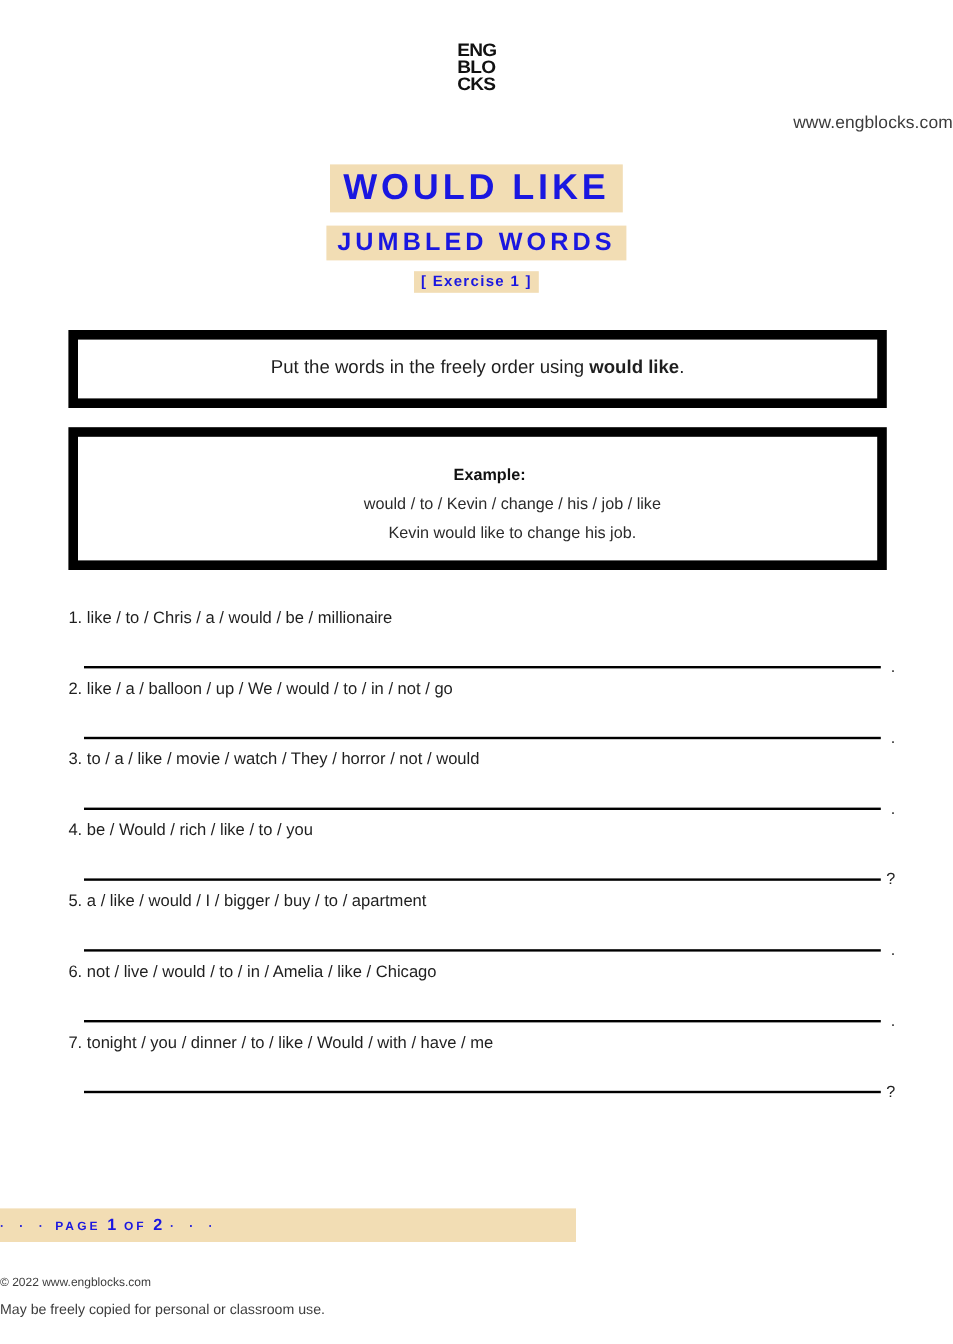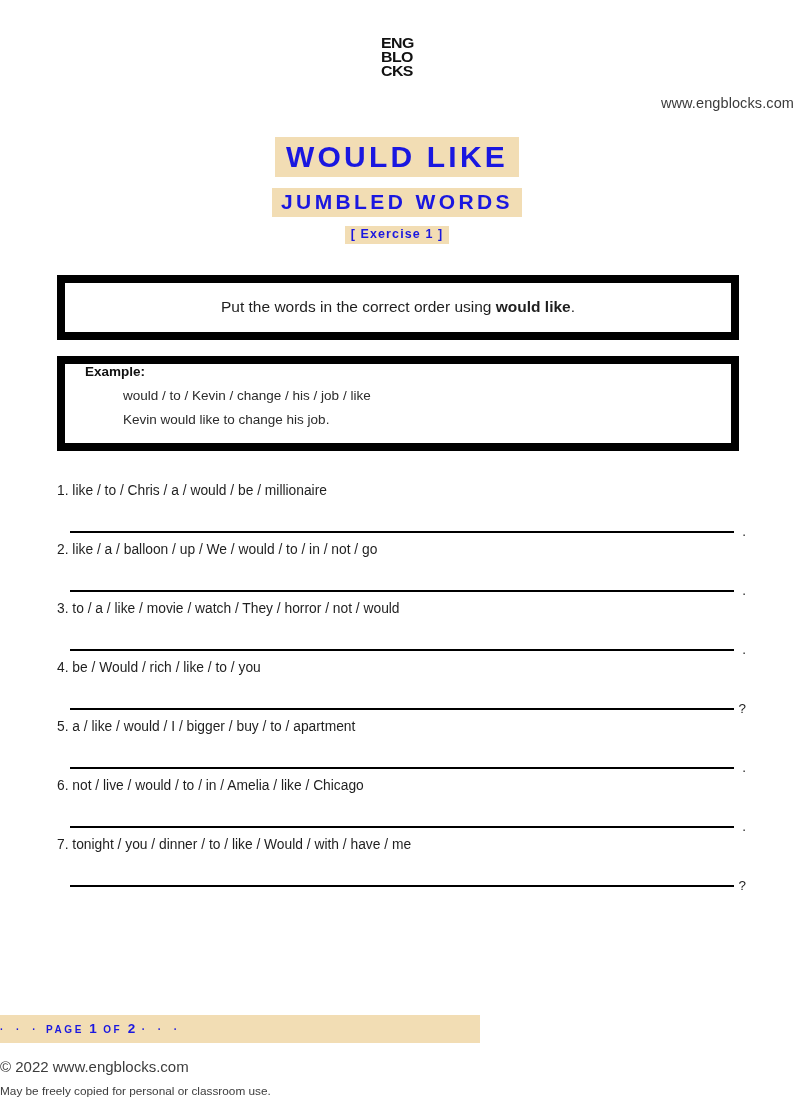--- a/index.html
+++ b/index.html
@@ -90,21 +90,22 @@
   .instr-text {
     font-size: 15.5px;
     color: #1f1f1f;
   }
   .instr-text b { font-weight: bold; }
 
   .example-box {
     margin: 16px 55px 0 57px;
     border: 8px solid #000000;
     background: #ffffff;
-    padding: 0 0 16px 0;
+    padding: 24px 0 16px 0;
+    text-align: center;
   }
   .ex-label {
     font-size: 13.5px;
     font-weight: bold;
     color: #111111;
     padding: 0 0 0 20px;
   }
   .ex-line {
     font-size: 13.5px;
     color: #2b2b2b;
@@ -169,22 +170,22 @@
     letter-spacing: 2.6px;
   }
   .page-bar .num {
     font-size: 13.5px;
     letter-spacing: 1px;
   }
   .page-bar .dots {
     letter-spacing: 5px;
   }
   .copy {
-    margin-top: 15px;
-    font-size: 15px;
+    margin-top: 29px;
+    font-size: 10px;
     color: #3c3c3c;
   }
   .copy2 {
     margin-top: 9px;
     font-size: 11.8px;
     color: #3c3c3c;
   }
 </style>
 </head>
 <body>
@@ -198,21 +199,21 @@
   <div class="site-url">www.engblocks.com</div>
 </div>
 
 <div class="titles">
   <div><span class="title-main">WOULD LIKE</span></div>
   <div><span class="title-sub">JUMBLED WORDS</span></div>
   <div><span class="title-ex">[ Exercise 1 ]</span></div>
 </div>
 
 <div class="instr-box">
-  <div class="instr-text"><span>Put the words in the correct order using </span><b>would like</b><span>.</span></div>
+  <div class="instr-text"><span>Put the words in the freely order using </span><b>would like</b><span>.</span></div>
 </div>
 
 <div class="example-box">
   <div class="ex-label">Example:</div>
   <div class="ex-line">would / to / Kevin / change / his / job / like</div>
   <div class="ex-line">Kevin would like to change his job.</div>
 </div>
 
 <div class="items" id="exercise-list">
     <div class="item">

